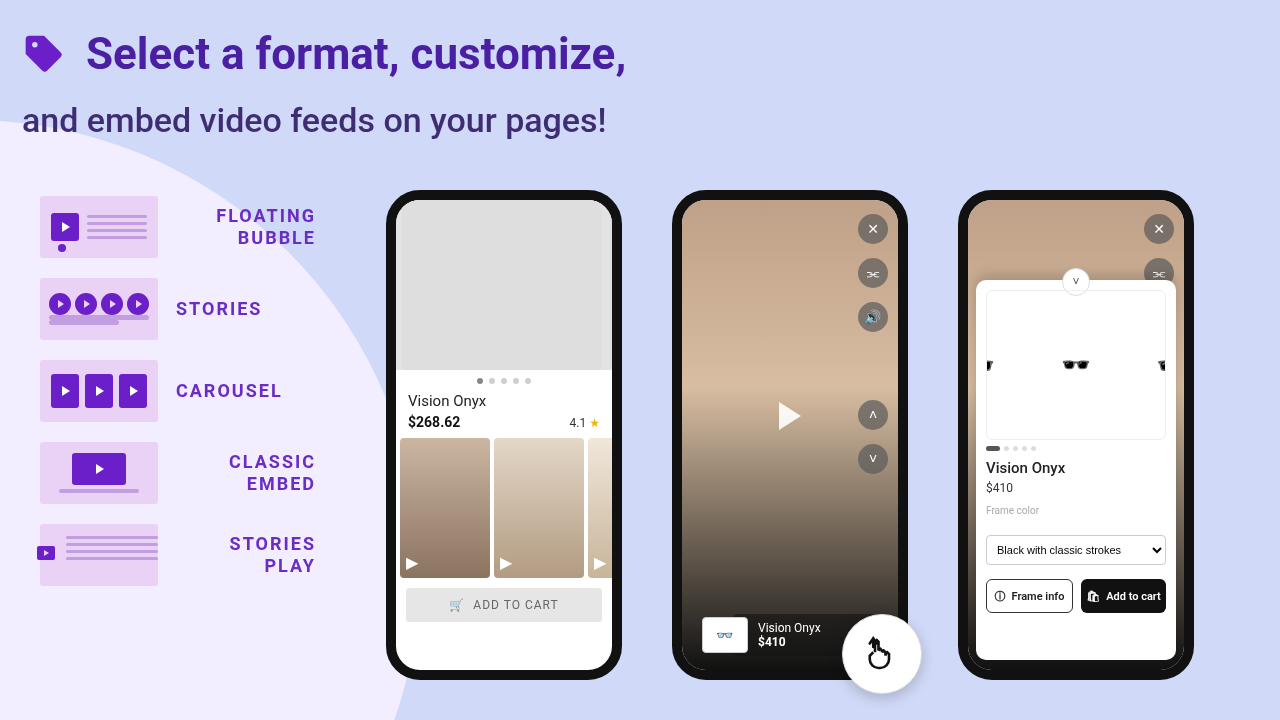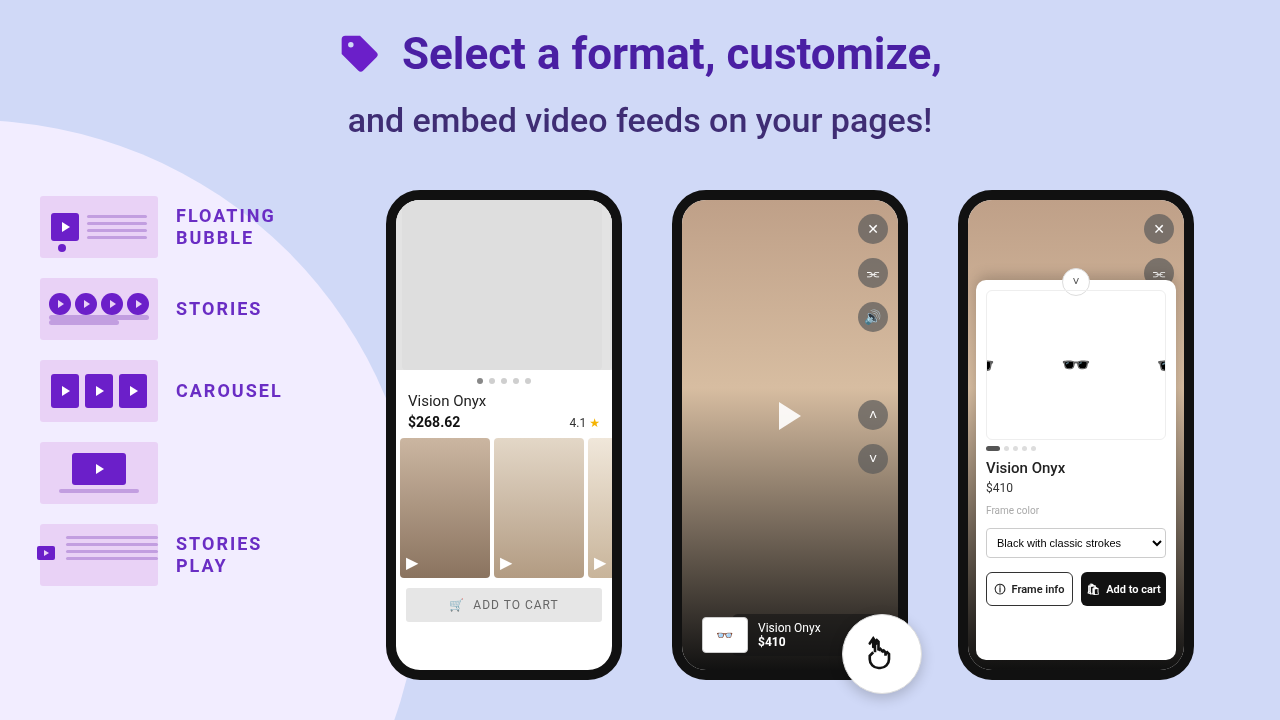--- a/index.html
+++ b/index.html
@@ -15,22 +15,22 @@
     width: 900px; height: 900px;
     border-radius: 50%;
     background: #f2edff;
     top: 120px; left: -480px;
     z-index: 0;
   }
 
   
   .hero {
     position: relative; z-index: 1;
-    text-align: center;
     padding-top: 28px;
+    padding-left: 22px;
   }
   .hero h1 {
     font-size: 44px; font-weight: 700;
     color: #4a1fa3;
     display: inline-flex; align-items: center; gap: 20px;
   }
   .hero h2 {
     font-size: 34px; font-weight: 500;
     color: #3f2d74;
     margin-top: 20px;
@@ -53,20 +53,21 @@
     gap: 6px;
     position: relative;
     flex-shrink: 0;
   }
   .fmt-label {
     font-size: 18px; font-weight: 700;
     letter-spacing: 2px;
     color: #6a2dc4;
     line-height: 1.2;
     max-width: 140px;
+    text-align: right;
   }
   .play-sq {
     background: #6b1fc9; border-radius: 3px;
     display: flex; align-items: center; justify-content: center;
   }
   .play-tri { width:0;height:0;border-left:8px solid #fff;border-top:5px solid transparent;border-bottom:5px solid transparent;margin-left:2px }
   .lines { display:flex;flex-direction:column;gap:4px;flex:1 }
   .lines div { height:3px;background:#c29ee0;border-radius:2px }
   .fmt-bubble .play-sq{width:28px;height:28px}
   .fmt-bubble .content{display:flex;gap:8px;align-items:center;width:96px}
@@ -133,21 +134,21 @@
   
   .sheet{position:absolute;left:8px;right:8px;bottom:10px;top:80px;background:#fff;border-radius:10px;box-shadow:0 -4px 14px rgba(0,0,0,.2);padding:10px}
   .sheet-collapse{position:absolute;top:-12px;left:50%;transform:translateX(-50%);width:28px;height:28px;border-radius:50%;background:#fff;border:1px solid #ddd;display:flex;align-items:center;justify-content:center;font-size:12px;color:#555}
   .sheet .prod-img{height:150px;border:1px solid #eee;border-radius:6px;display:flex;align-items:center;justify-content:center;gap:20px;font-size:30px;position:relative;overflow:hidden;margin-bottom:6px}
   .sheet .sidepk{position:absolute;width:40px;height:100%;top:0;display:flex;align-items:center;justify-content:center}
   .sheet .sidepk:first-child{left:-30px}.sheet .sidepk:last-child{right:-30px}
   .sheet .dot-row{display:flex;gap:4px;margin:4px 0 8px}.sheet .dot-row span{width:5px;height:5px;border-radius:3px;background:#ddd}.sheet .dot-row span.on{background:#555;width:14px}
   .sheet .ptitle{font-size:15px;color:#222;font-weight:500}
   .sheet .pprice{font-size:12px;color:#333;margin-top:4px}
   .sheet .flabel{font-size:10px;color:#aaa;margin-top:10px}
-  .sheet select{width:100%;height:30px;border:1px solid #ccc;border-radius:4px;margin-top:12px;font-size:11px;padding:0 6px;background:#fff}
+  .sheet select{width:100%;height:30px;border:1px solid #ccc;border-radius:4px;margin-top:19px;font-size:11px;padding:0 6px;background:#fff}
   .sheet .btns{display:flex;gap:8px;margin-top:14px}
   .sheet .btn{flex:1;height:34px;border-radius:6px;display:flex;align-items:center;justify-content:center;gap:6px;font-size:11px;font-weight:600}
   .sheet .btn.more{border:1px solid #333;color:#222;background:#fff}
   .sheet .btn.add{background:#111;color:#fff}
 
   .glasses-emoji{font-size:24px}
 </style>
 </head>
 <body>
 
@@ -210,20 +211,21 @@
       </div>
     <div class="fmt-label">CAROUSEL</div>
   </div>
   <div class="fmt">
     <div class="fmt-ico fmt-embed">
         <div class="play-sq">
           <div class="play-tri"></div>
         </div>
         <div class="bar"></div>
       </div>
+    <div class="fmt-label">CLASSIC EMBED</div>
   </div>
   <div class="fmt">
     <div class="fmt-ico fmt-sticky">
         <div class="sticky-play"></div>
         <div class="lines" style="margin-top:12px">
           <div></div>
           <div></div>
           <div></div>
           <div></div>
         </div>

